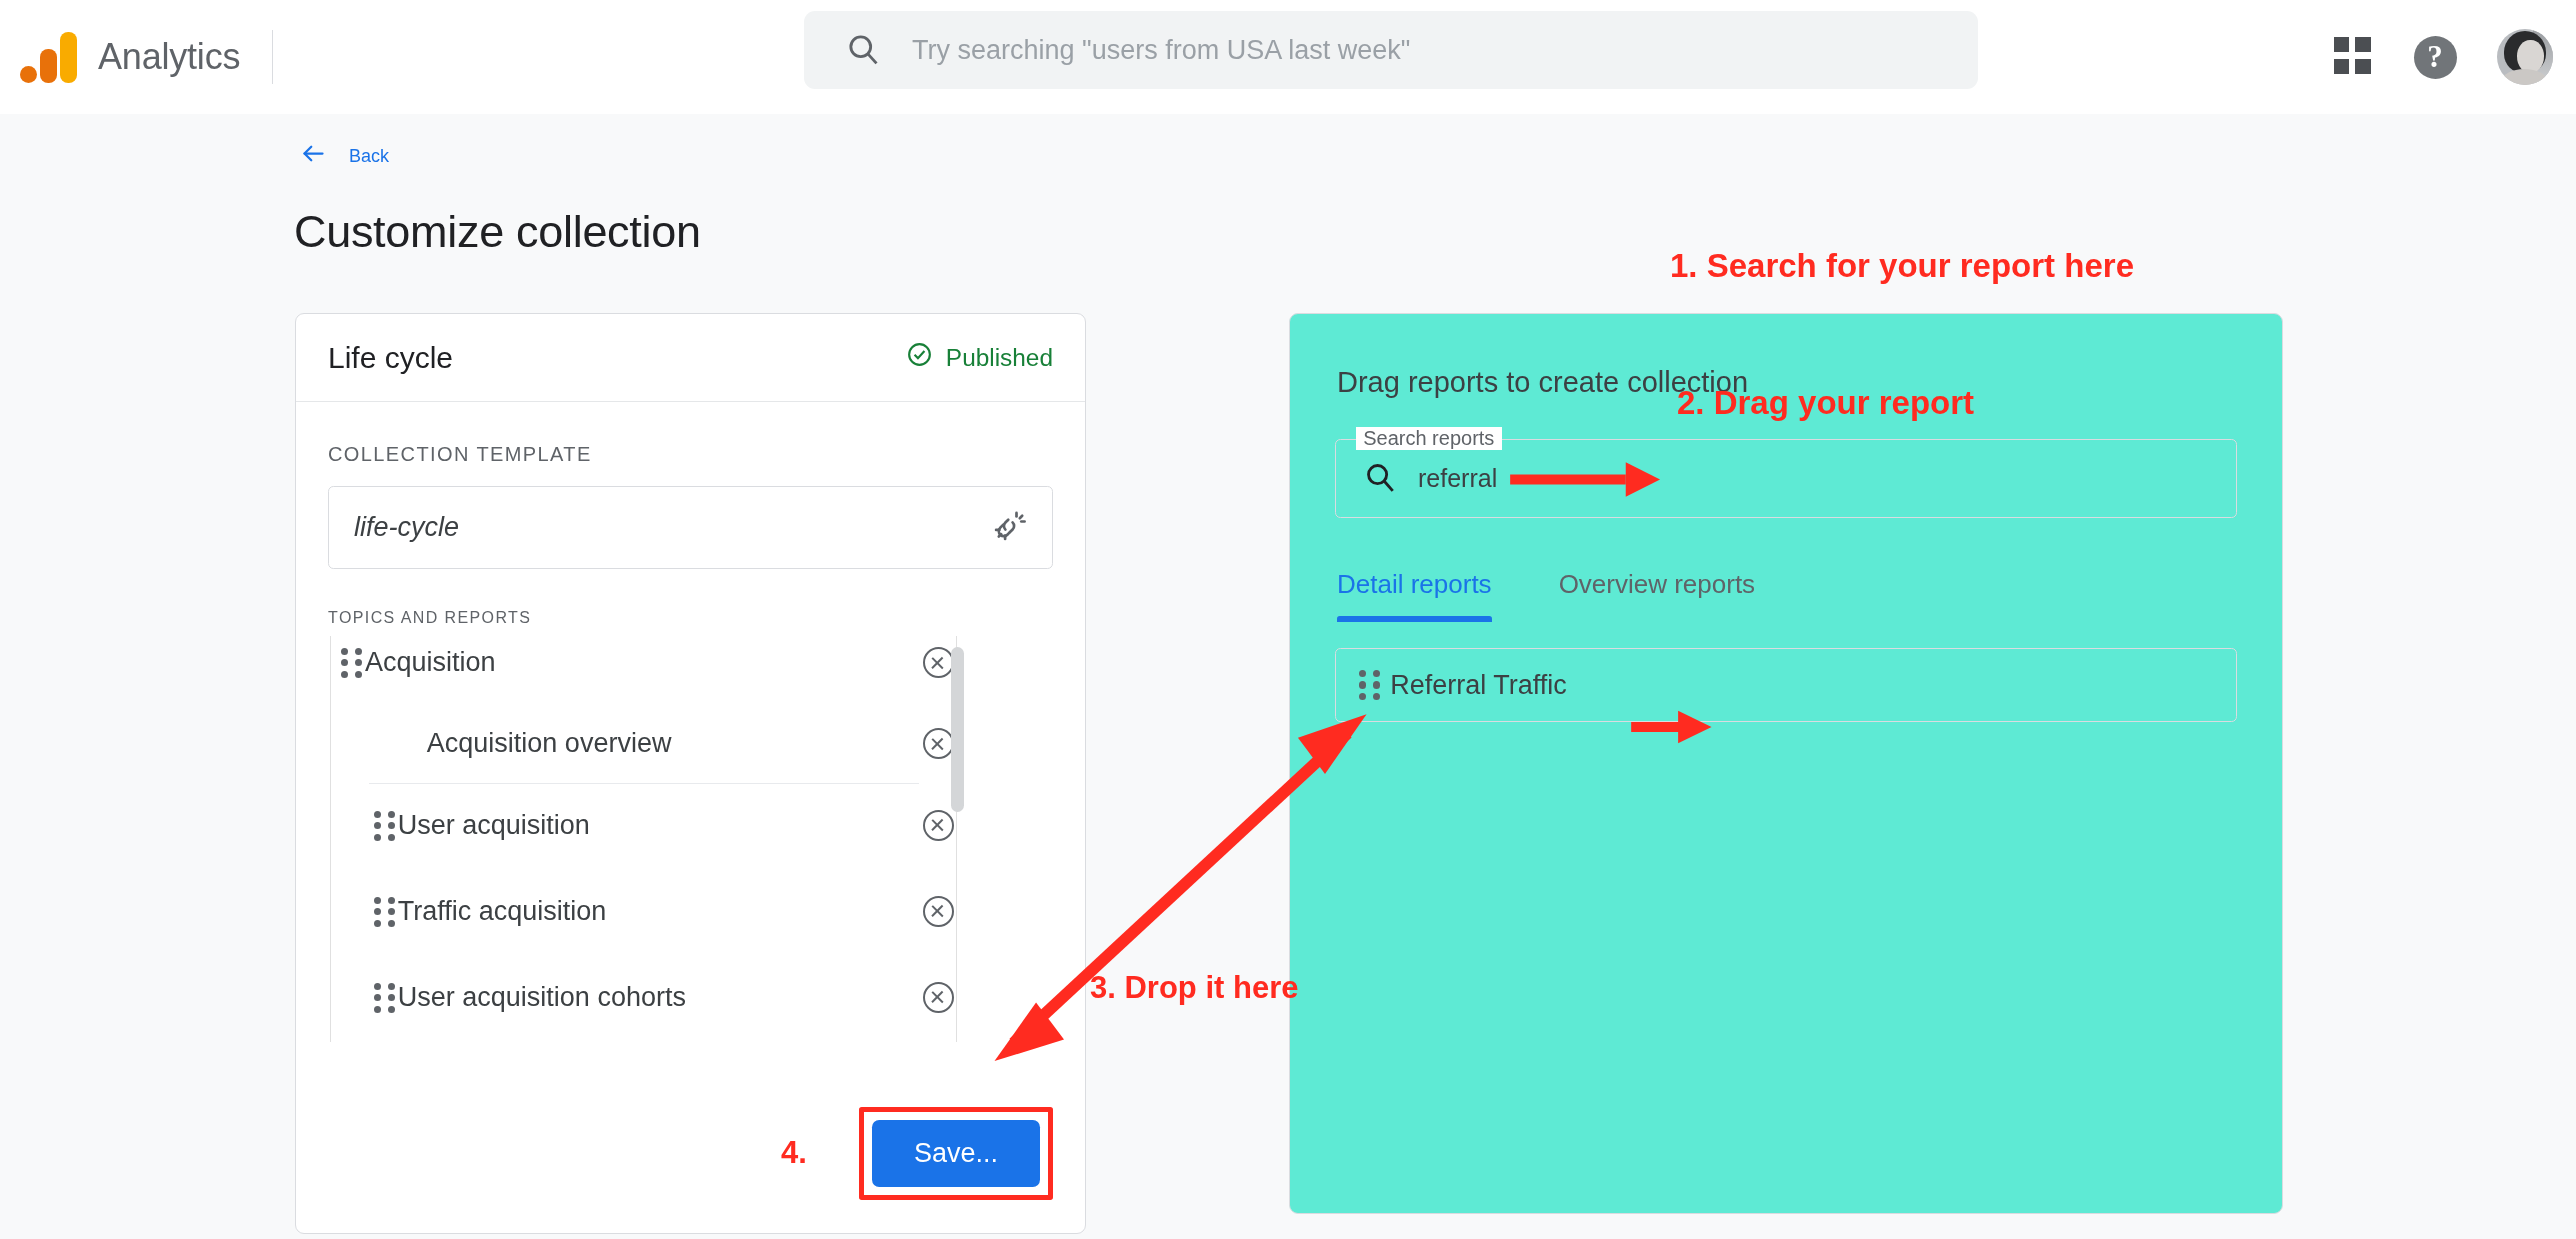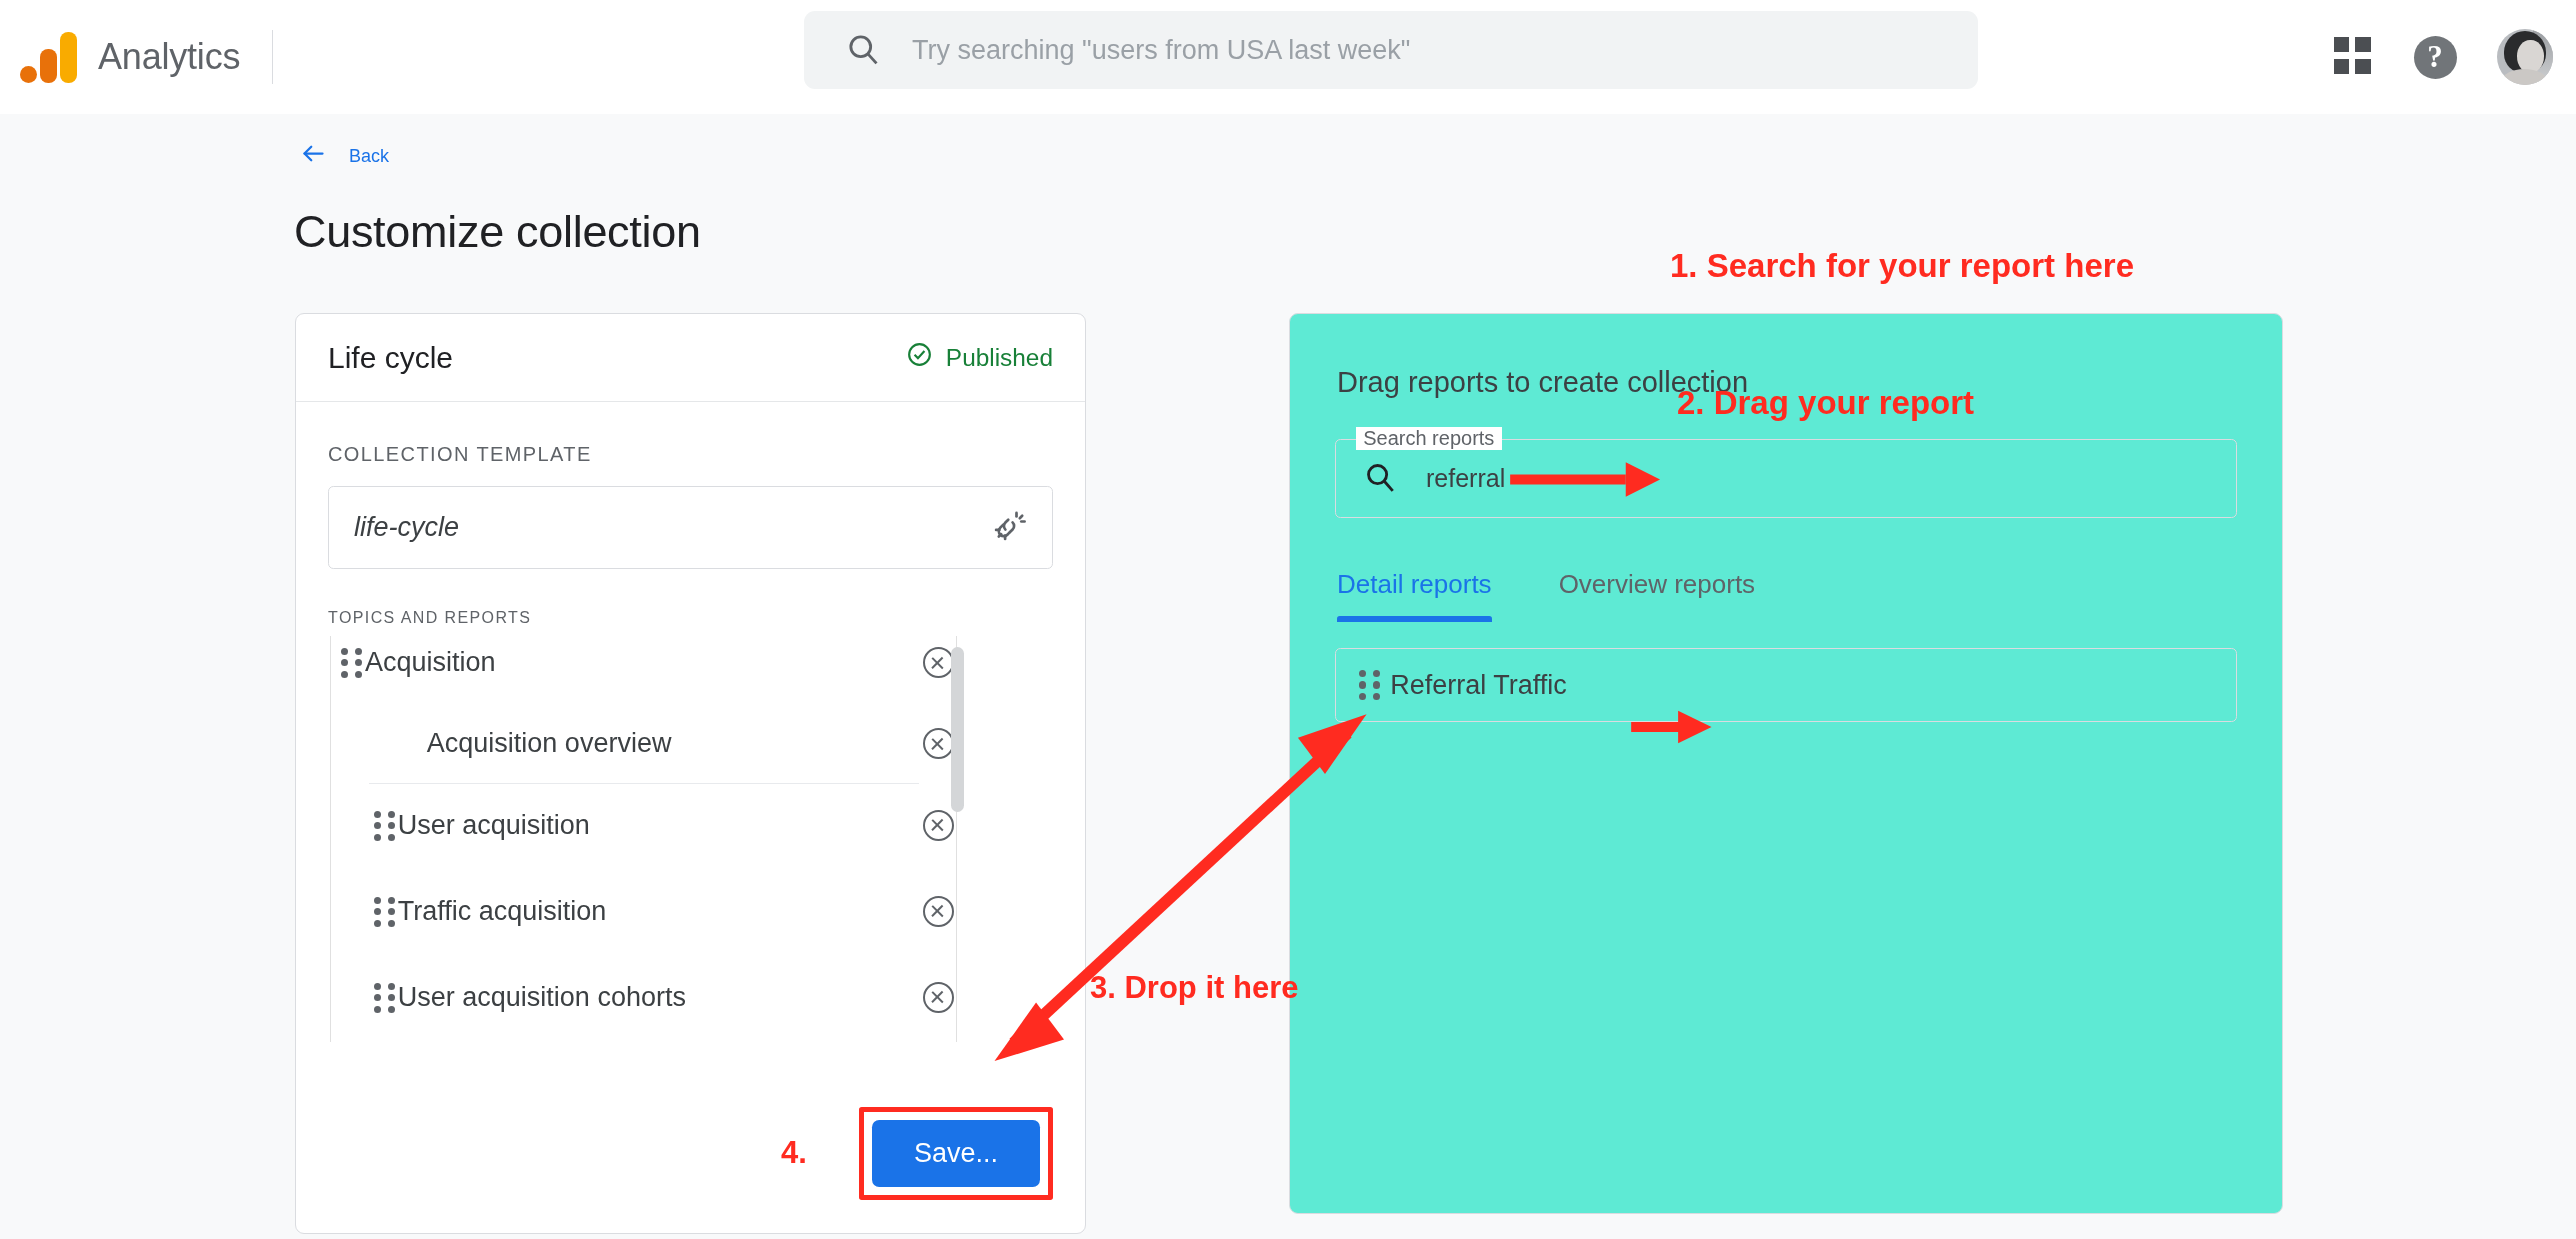--- a/index.html
+++ b/index.html
@@ -173,21 +173,21 @@
   }
   .search-fieldset {
     position: relative; margin: 40px 45px 0 45px;
     height: 79px; border: 0.9px solid #dadce0; border-radius: 5.4px;
     display: flex; align-items: center; padding: 0 27px;
   }
   .search-legend {
     position: absolute; left: 20px; top: -13.5px; background: #fff;
     padding: 0 7.2px; font-size: 20px; color: #5f6368;
   }
-  .search-val { margin-left: 29px; font-size: 25px; color: #3c4043; }
+  .search-val { margin-left: 21px; font-size: 25px; color: #3c4043; }
 
   .tabs { display: flex; margin: 51px 0 0 47px; gap: 0; }
   .tab { font-size: 26px; color: #5f6368; padding: 0 0 22px 0; cursor: pointer;
     position: relative; white-space: nowrap; }
   .tab.active { color: #1a73e8; }
   .tab.active::after {
     content: ""; position: absolute; left: 0; bottom: 0; width: 100%;
     height: 6.3px; background: #1a73e8; border-radius: 2.7px 2.7px 0 0;
   }
   .tab-gap { width: 67px; }

